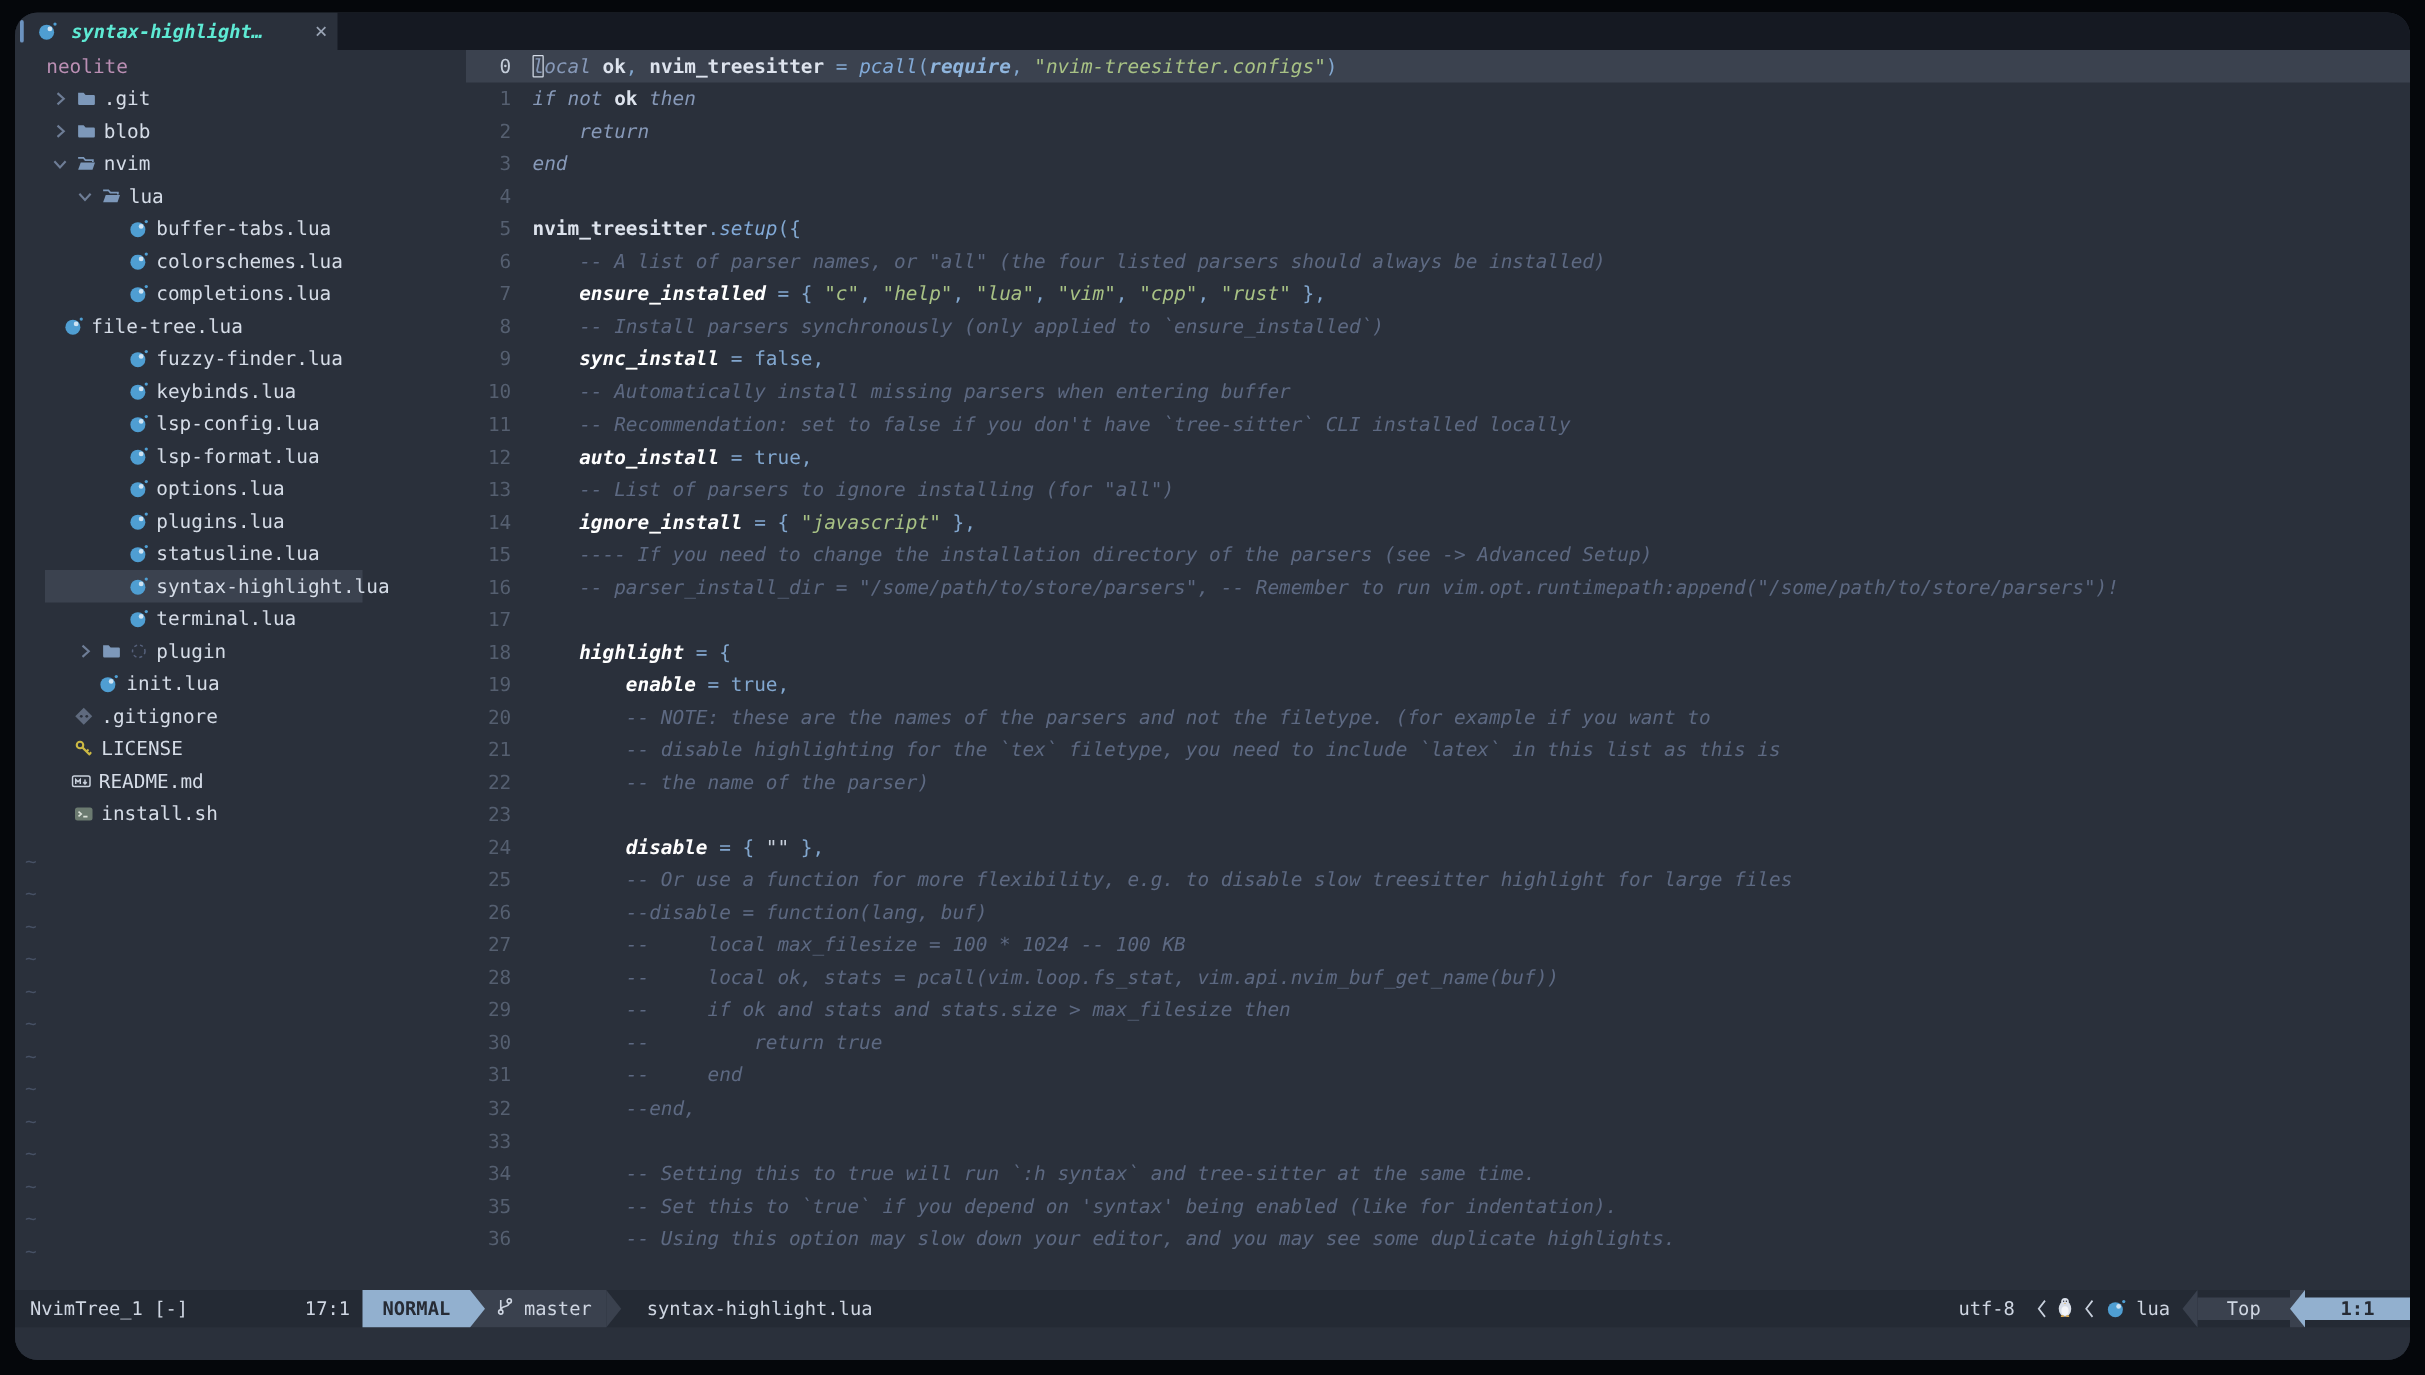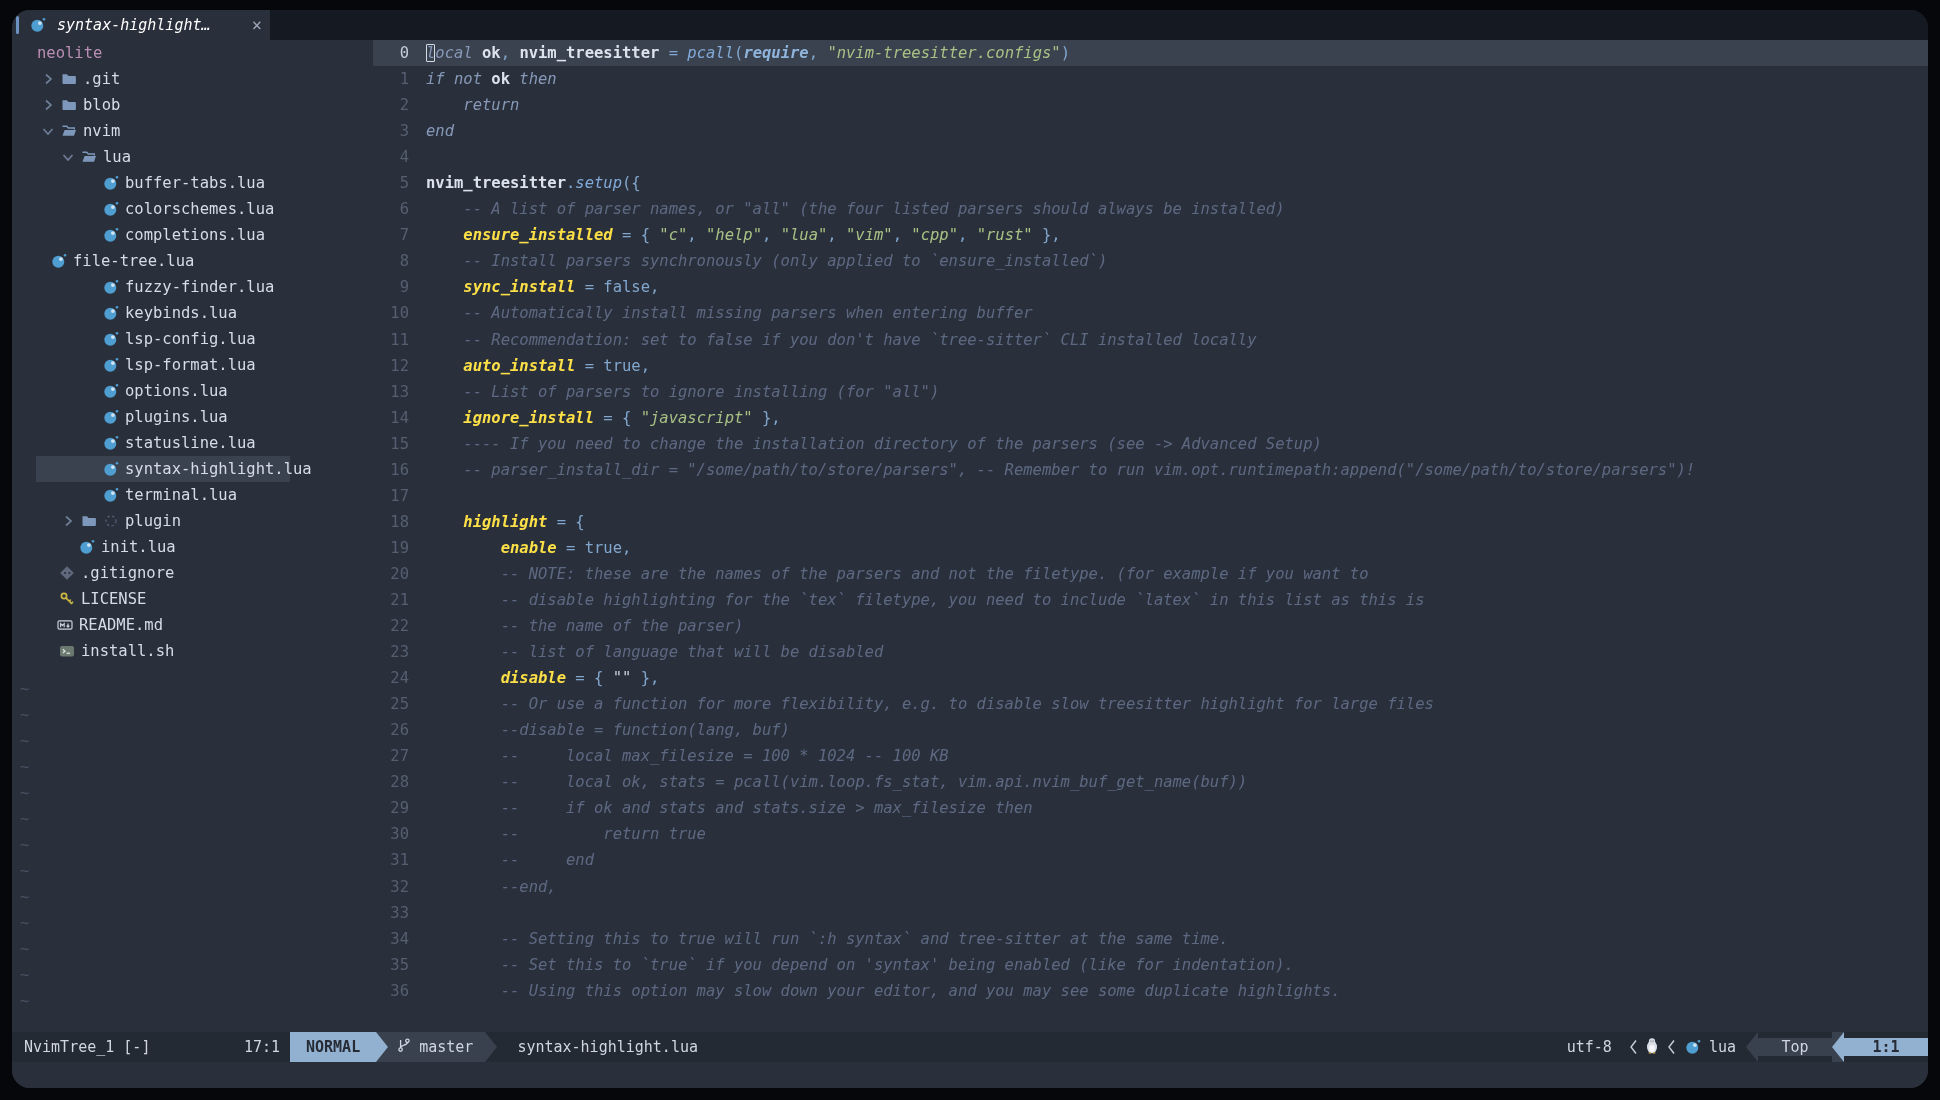--- a/index.html
+++ b/index.html
@@ -6,22 +6,22 @@
   html,body { width:1940px; height:1100px; background:#05070b; overflow:hidden;
               font-family:"DejaVu Sans Mono", monospace; }
   .window { position:absolute; left:12px; top:10px; right:12px; bottom:12px;
             border-radius:18px; background:#2a303b; overflow:hidden;
             display:flex; flex-direction:column; }
   
   .topbar { height:30px; display:flex; background:#151922; flex-shrink:0; }
   .tab { width:258px; background:#2a303b; display:flex; align-items:center;
          gap:8px; padding:0 8px 0 4px; }
   .tab-accent { width:3px; height:18px; border-radius:2px; background:#6c93c0; flex-shrink:0; }
-  .tab-title { flex:1; font-style:italic; font-weight:normal; font-size:15px;
-               color:#ffffff; white-space:nowrap; overflow:hidden; }
+  .tab-title { flex:1; font-style:italic; font-weight:bold; font-size:15px;
+               color:#5eead4; white-space:nowrap; overflow:hidden; }
   .tab-close { color:#9aa4b5; font-size:17px; line-height:1; cursor:default; }
   
   .main { flex:1; display:flex; overflow:hidden;gap:26px; }
   .tree { width:278px; flex-shrink:0; font-size:15.5px; color:#d5dce7; padding-top:0; }
   .tree-row { height:26px; display:flex; align-items:center; white-space:pre; }
   .tree-row.selected { background:linear-gradient(to right, transparent 24px, #3b424f 24px); }
   .tree-label { margin-left:3px; }
   .tree-label.root { color:#bb8fb4; }
   .ticon { width:22px; height:16px; display:inline-flex; align-items:center;
            justify-content:center; flex-shrink:0; }
@@ -38,21 +38,21 @@
   .cursorline .lnum { color:#c3ccd9; }
   .ltext { padding-left:17px; }
   .tk-kw   { color:#8799b8; font-style:italic; }
   .tk-var  { color:#dde3ed; font-weight:bold; }
   .tk-op   { color:#82a7cf; }
   .tk-fn   { color:#82aad8; font-style:italic; }
   .tk-fnb  { color:#8fb5dd; font-style:italic; font-weight:bold; }
   .tk-str  { color:#a8c285; font-style:italic; }
   .tk-strw { color:#c9d1dd; font-style:italic; }
   .tk-bool { color:#82a7cf; }
-  .tk-field{ color:#fde047; font-weight:bold; font-style:italic; }
+  .tk-field{ color:#ffffff; font-weight:bold; font-style:italic; }
   .tk-cm   { color:#5d6982; font-style:italic; }
   .tk-pl   { color:#d5dce7; }
   .tk-cur  { color:#8799b8; font-style:italic; outline:1.6px solid #d3dbe7;
              outline-offset:-1px; border-radius:1px; }
   
   .statusbar { height:30px; flex-shrink:0; display:flex; align-items:stretch;
                background:#242a34; font-size:15px; color:#cfd6e2; }
   .st-tree { width:278px; flex-shrink:0; display:flex; align-items:center;
              justify-content:space-between; padding:0 10px 0 12px; }
   .seg { display:flex; align-items:center; }
@@ -244,21 +244,21 @@
         <div class="code-line"><span class="gut-sp"></span><span class="lnum">13</span><span class="ltext"><span class="tk-cm">    -- List of parsers to ignore installing (for "all")</span></span></div>
         <div class="code-line"><span class="gut-sp"></span><span class="lnum">14</span><span class="ltext"><span class="tk-pl">    </span><span class="tk-field">ignore_install</span><span class="tk-op"> = { </span><span class="tk-str">"javascript"</span><span class="tk-op"> },</span></span></div>
         <div class="code-line"><span class="gut-sp"></span><span class="lnum">15</span><span class="ltext"><span class="tk-cm">    ---- If you need to change the installation directory of the parsers (see -&gt; Advanced Setup)</span></span></div>
         <div class="code-line"><span class="gut-sp"></span><span class="lnum">16</span><span class="ltext"><span class="tk-cm">    -- parser_install_dir = "/some/path/to/store/parsers", -- Remember to run vim.opt.runtimepath:append("/some/path/to/store/parsers")!</span></span></div>
         <div class="code-line"><span class="gut-sp"></span><span class="lnum">17</span><span class="ltext"></span></div>
         <div class="code-line"><span class="gut-sp"></span><span class="lnum">18</span><span class="ltext"><span class="tk-pl">    </span><span class="tk-field">highlight</span><span class="tk-op"> = {</span></span></div>
         <div class="code-line"><span class="gut-sp"></span><span class="lnum">19</span><span class="ltext"><span class="tk-pl">        </span><span class="tk-field">enable</span><span class="tk-op"> = </span><span class="tk-bool">true</span><span class="tk-op">,</span></span></div>
         <div class="code-line"><span class="gut-sp"></span><span class="lnum">20</span><span class="ltext"><span class="tk-cm">        -- NOTE: these are the names of the parsers and not the filetype. (for example if you want to</span></span></div>
         <div class="code-line"><span class="gut-sp"></span><span class="lnum">21</span><span class="ltext"><span class="tk-cm">        -- disable highlighting for the `tex` filetype, you need to include `latex` in this list as this is</span></span></div>
         <div class="code-line"><span class="gut-sp"></span><span class="lnum">22</span><span class="ltext"><span class="tk-cm">        -- the name of the parser)</span></span></div>
-        <div class="code-line"><span class="gut-sp"></span><span class="lnum">23</span><span class="ltext"><span class="tk-cm">        -- list of language that will be disabled</span></span></div>
+        <div class="code-line"><span class="gut-sp"></span><span class="lnum">23</span></div>
         <div class="code-line"><span class="gut-sp"></span><span class="lnum">24</span><span class="ltext"><span class="tk-pl">        </span><span class="tk-field">disable</span><span class="tk-op"> = { </span><span class="tk-strw">""</span><span class="tk-op"> },</span></span></div>
         <div class="code-line"><span class="gut-sp"></span><span class="lnum">25</span><span class="ltext"><span class="tk-cm">        -- Or use a function for more flexibility, e.g. to disable slow treesitter highlight for large files</span></span></div>
         <div class="code-line"><span class="gut-sp"></span><span class="lnum">26</span><span class="ltext"><span class="tk-cm">        --disable = function(lang, buf)</span></span></div>
         <div class="code-line"><span class="gut-sp"></span><span class="lnum">27</span><span class="ltext"><span class="tk-cm">        --     local max_filesize = 100 * 1024 -- 100 KB</span></span></div>
         <div class="code-line"><span class="gut-sp"></span><span class="lnum">28</span><span class="ltext"><span class="tk-cm">        --     local ok, stats = pcall(vim.loop.fs_stat, vim.api.nvim_buf_get_name(buf))</span></span></div>
         <div class="code-line"><span class="gut-sp"></span><span class="lnum">29</span><span class="ltext"><span class="tk-cm">        --     if ok and stats and stats.size &gt; max_filesize then</span></span></div>
         <div class="code-line"><span class="gut-sp"></span><span class="lnum">30</span><span class="ltext"><span class="tk-cm">        --         return true</span></span></div>
         <div class="code-line"><span class="gut-sp"></span><span class="lnum">31</span><span class="ltext"><span class="tk-cm">        --     end</span></span></div>
         <div class="code-line"><span class="gut-sp"></span><span class="lnum">32</span><span class="ltext"><span class="tk-cm">        --end,</span></span></div>
         <div class="code-line"><span class="gut-sp"></span><span class="lnum">33</span><span class="ltext"></span></div>

